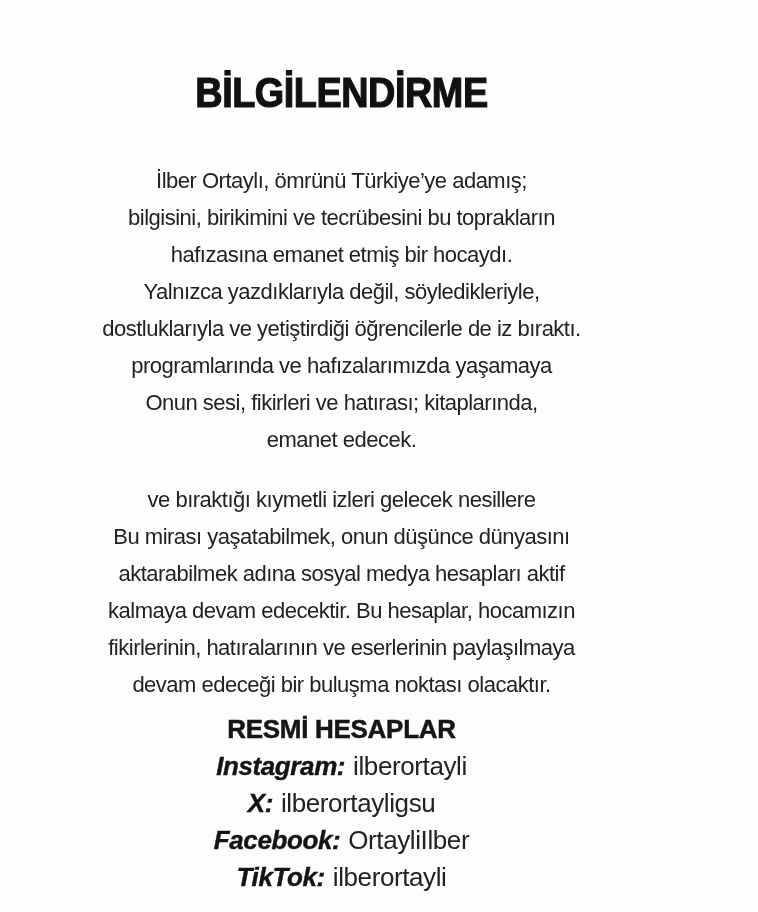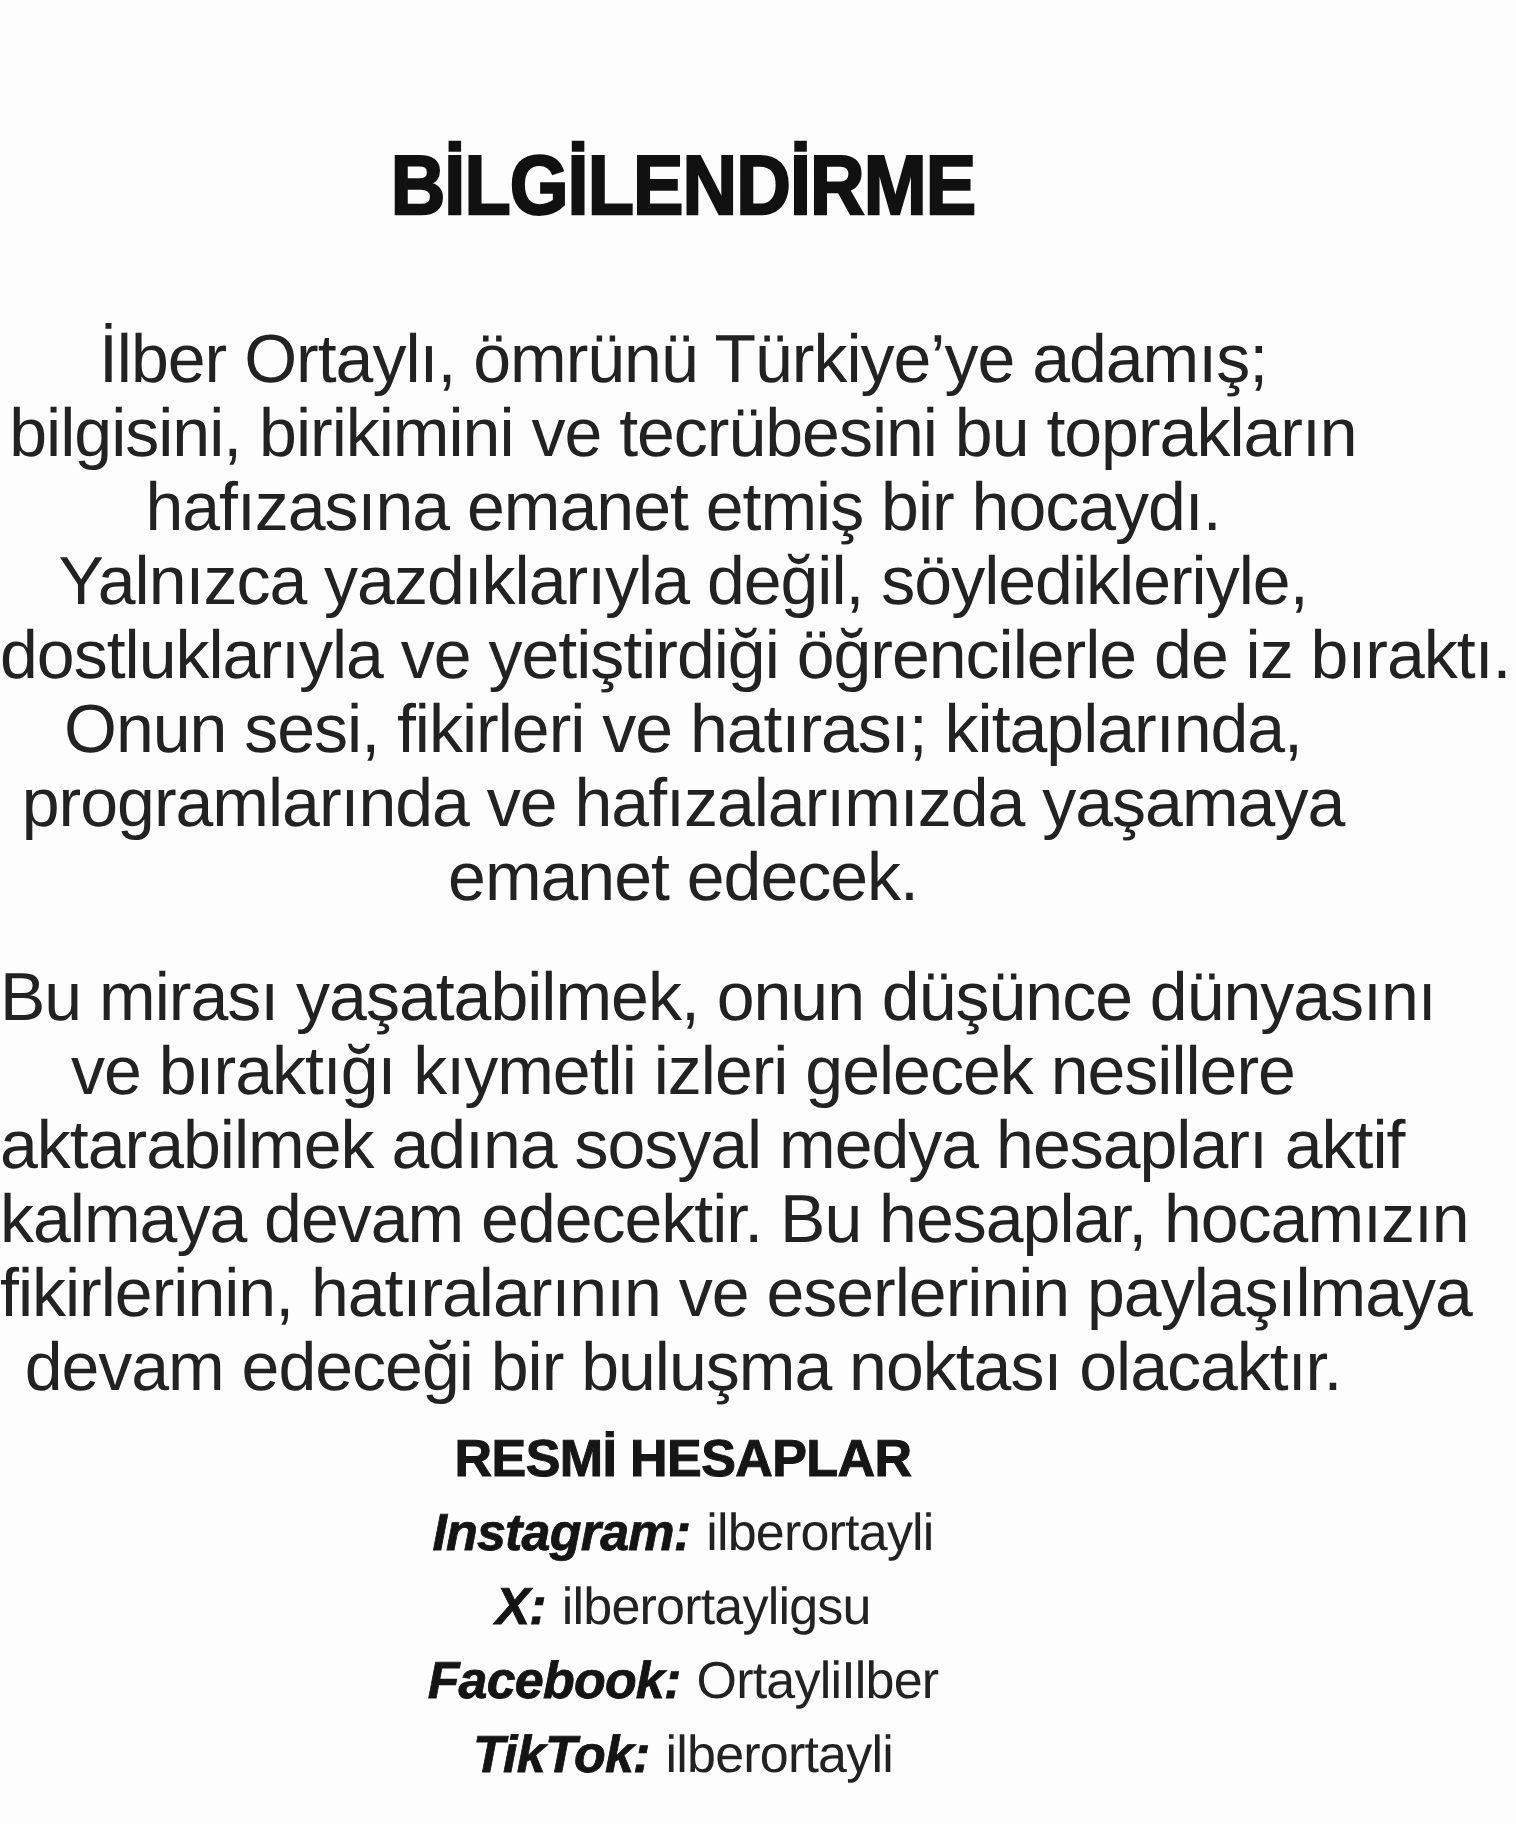--- a/index.html
+++ b/index.html
@@ -26,21 +26,21 @@
     line-height: 42px;
     font-weight: bold;
     color: #111;
     letter-spacing: -0.5px;
     -webkit-text-stroke: 1.2px #111;
     transform: scaleX(0.9);
     transform-origin: 50% 50%;
     white-space: nowrap;
   }
   .para {
-    font-size: 34px;
+    font-size: 22px;
     line-height: 37px;
     letter-spacing: -0.5px;
   }
   .para .line {
     white-space: nowrap;
   }
   .intro  { margin-top: 48px; }
   .legacy { margin-top: 23px; }
   .accounts { margin-top: 8px; }
   .accounts-heading {
@@ -75,28 +75,28 @@
 <div class="page">
 
   <div class="title">BİLGİLENDİRME</div>
 
   <div class="para intro">
     <div class="line">İlber Ortaylı, ömrünü Türkiye’ye adamış;</div>
     <div class="line">bilgisini, birikimini ve tecrübesini bu toprakların</div>
     <div class="line">hafızasına emanet etmiş bir hocaydı.</div>
     <div class="line">Yalnızca yazdıklarıyla değil, söyledikleriyle,</div>
     <div class="line">dostluklarıyla ve yetiştirdiği öğrencilerle de iz bıraktı.</div>
+    <div class="line">programlarında ve hafızalarımızda yaşamaya</div>
     <div class="line">Onun sesi, fikirleri ve hatırası; kitaplarında,</div>
-    <div class="line">programlarında ve hafızalarımızda yaşamaya</div>
     <div class="line">emanet edecek.</div>
   </div>
 
   <div class="para legacy">
+    <div class="line">ve bıraktığı kıymetli izleri gelecek nesillere</div>
     <div class="line">Bu mirası yaşatabilmek, onun düşünce dünyasını</div>
-    <div class="line">ve bıraktığı kıymetli izleri gelecek nesillere</div>
     <div class="line">aktarabilmek adına sosyal medya hesapları aktif</div>
     <div class="line">kalmaya devam edecektir. Bu hesaplar, hocamızın</div>
     <div class="line">fikirlerinin, hatıralarının ve eserlerinin paylaşılmaya</div>
     <div class="line">devam edeceği bir buluşma noktası olacaktır.</div>
   </div>
 
   <div class="accounts">
     <div class="accounts-heading">RESMİ HESAPLAR</div>
 
     <div class="account-row">

